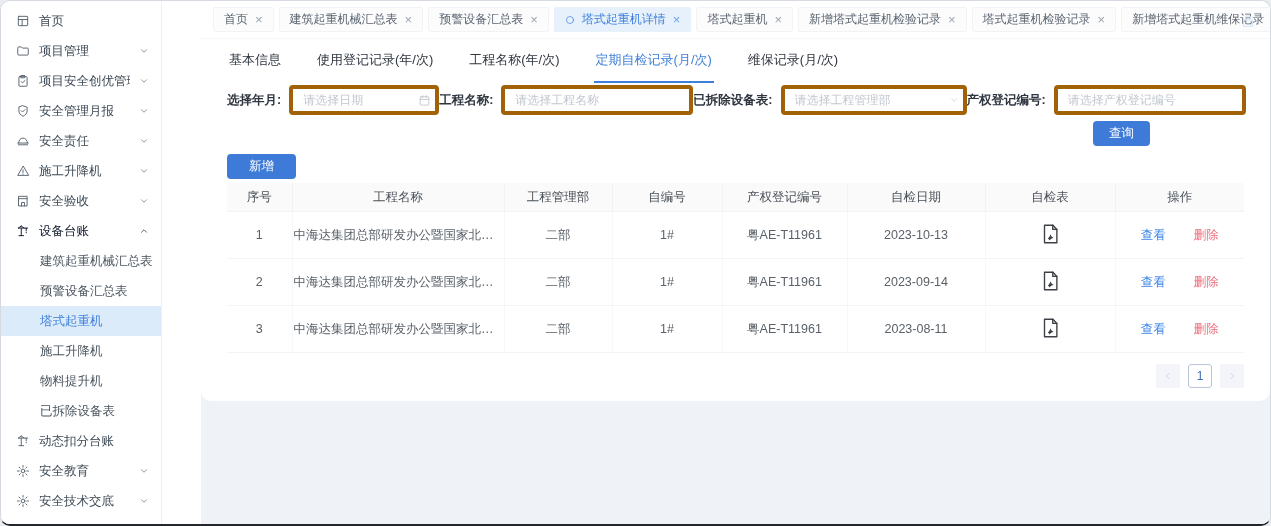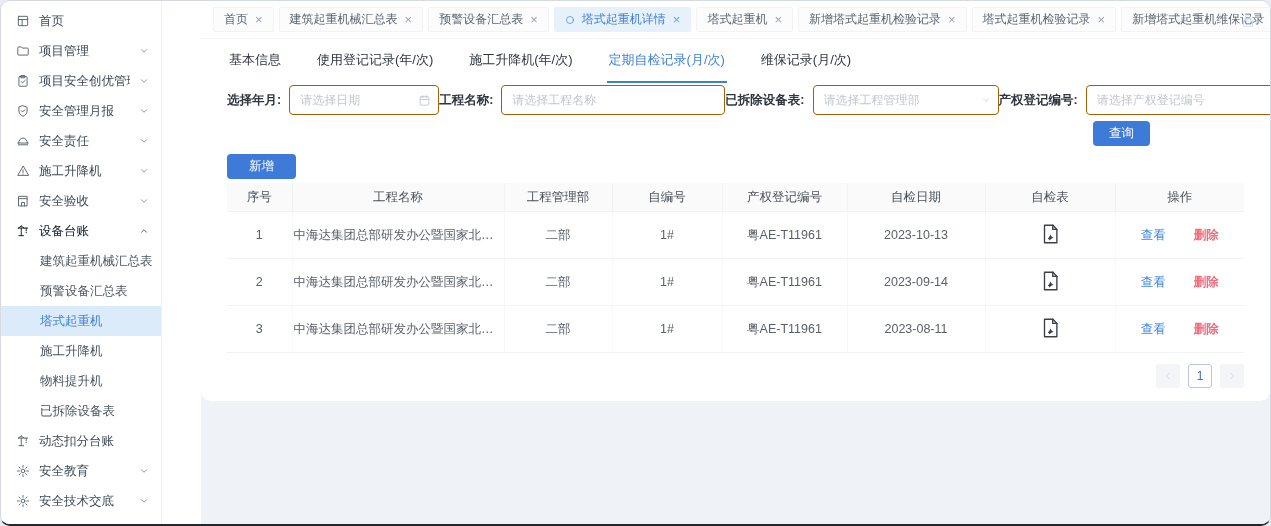--- a/index.html
+++ b/index.html
@@ -40,26 +40,26 @@
   .subtabs { display:flex; gap:32px; padding:0 26px; height:44px; align-items:stretch; }
   .subtab { font-size:13px; color:#2f3640; cursor:pointer; display:flex; align-items:center;
             border-bottom:2px solid transparent; box-sizing:border-box; padding:0 2px; }
   .subtab.active { color:#3d7fd9; border-bottom-color:#3d7fd9; }
 
   .filters { display:flex; justify-content:flex-start; align-items:center;
              padding:2px 58px 0 26px; }
   .fgroup { display:flex; align-items:center; gap:8px; }
   .flabel { font-size:12.5px; color:#2f3640; font-weight:700; white-space:nowrap; }
   .fctrl { position:relative; display:flex; align-items:center; }
-  .fctrl input { height:30px; box-sizing:border-box; border:1px solid #a16207; border-radius:4px;
+  .fctrl input { height:30px; box-sizing:border-box; border:4px solid #a16207; border-radius:4px;
                  padding:0 26px 0 10px; font-size:12px; color:#333; outline:none;
                  font-family:inherit; background:#fff; }
   .fctrl input::placeholder { color:#c1c7cf; }
   .w-date input { width:150px; }
-  .w-text input { width:224px; padding-right:10px; }
+  .w-text input { width:192px; padding-right:10px; }
   .w-select input { width:186px; cursor:pointer; }
   .ticon { position:absolute; right:8px; color:#c0c6cd; display:flex; pointer-events:none; }
 
   .query-row { display:flex; justify-content:flex-end; padding:6px 120px 0 0; }
   .btn { background:#3e7ad8; color:#fff; font-size:12.5px; border:none; border-radius:4px;
          padding:6px 16px; cursor:pointer; font-family:inherit; line-height:1; height:25px; }
   .add-row { padding:8px 0 4px 26px; }
   .add-row .btn { padding:6px 22px; }
 
   .table-wrap { padding:0 26px; }
@@ -67,21 +67,21 @@
   th { font-weight:400; font-size:12.5px; color:#4a5158; height:26px; background:#fafafa;
        border-bottom:1px solid #f1f3f5; border-right:1px solid #f0f2f4; }
   th:last-child { border-right:none; }
   td { height:44px; text-align:center; font-size:12.5px; color:#5a6169;
        border-bottom:1px solid #f1f3f5; border-right:1px solid #f7f8fa;
        overflow:hidden; white-space:nowrap; text-overflow:ellipsis; }
   td:last-child { border-right:none; }
   .pdf { color:#3c4147; display:inline-flex; cursor:pointer; }
   .lnk { cursor:pointer; font-size:12.5px; }
   .lnk-view { color:#3f86e8; margin-right:28px; }
-  .lnk-del { color:#f06d7c;font-weight:bold; }
+  .lnk-del { color:#f06d7c; }
 
   .pager { display:flex; justify-content:flex-end; gap:8px; padding:11px 26px 0 0;
            align-items:center; }
   .pg { width:24px; height:24px; border-radius:3px; display:flex; align-items:center;
         justify-content:center; font-size:12px; box-sizing:border-box; cursor:pointer; }
   .pg.nav { background:#f3f5f8; color:#c3c9d1; }
   .pg.cur { border:1px solid #b9c6dd; color:#3d6db5; background:#fff; }
 </style>
 </head>
 <body>
@@ -307,21 +307,21 @@
     <div class="card">
 
       <div class="subtabs" id="subtabs">
           <div class="subtab">
             <span>基本信息</span>
           </div>
           <div class="subtab">
             <span>使用登记记录(年/次)</span>
           </div>
           <div class="subtab">
-            <span>施工升降机(年/次)</span>
+            <span>工程名称(年/次)</span>
           </div>
           <div class="subtab active">
             <span>定期自检记录(月/次)</span>
           </div>
           <div class="subtab">
             <span>维保记录(月/次)</span>
           </div>
         </div>
 
       <div class="filters" id="filters">

